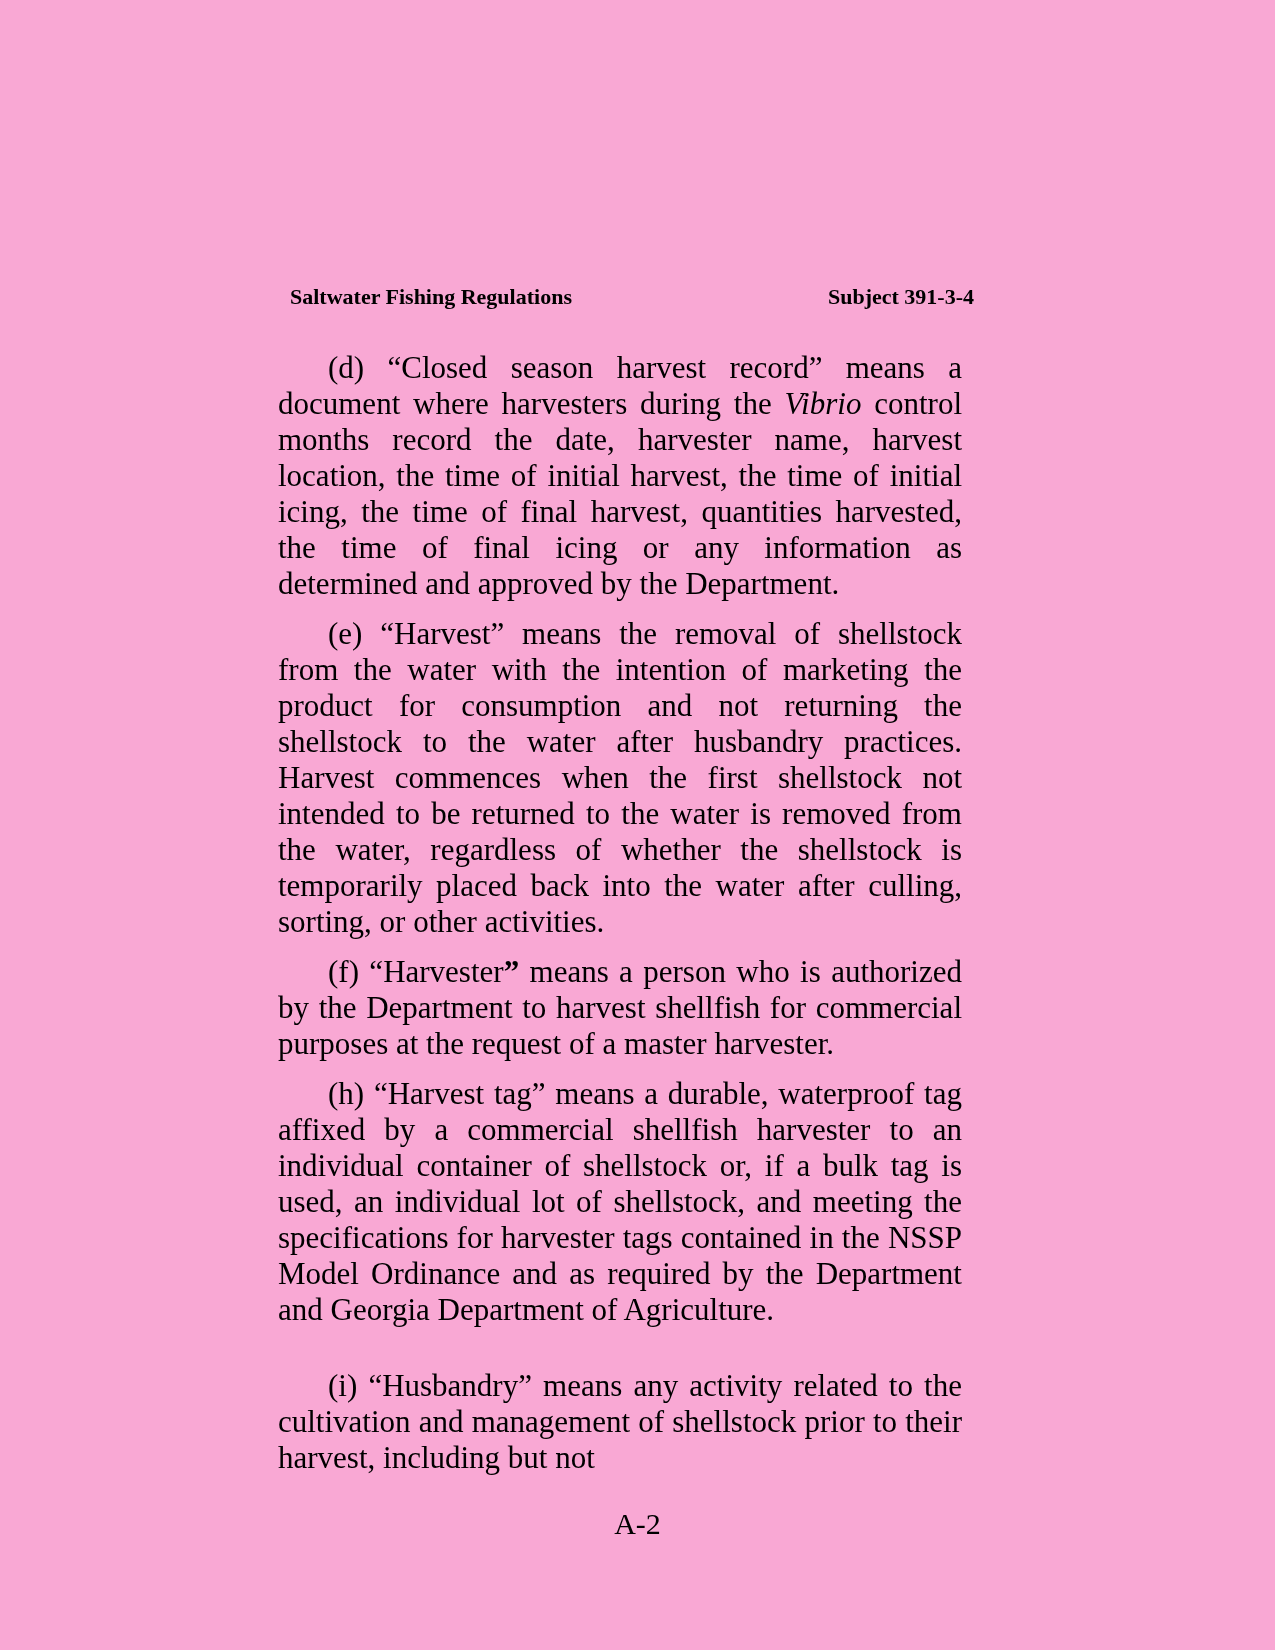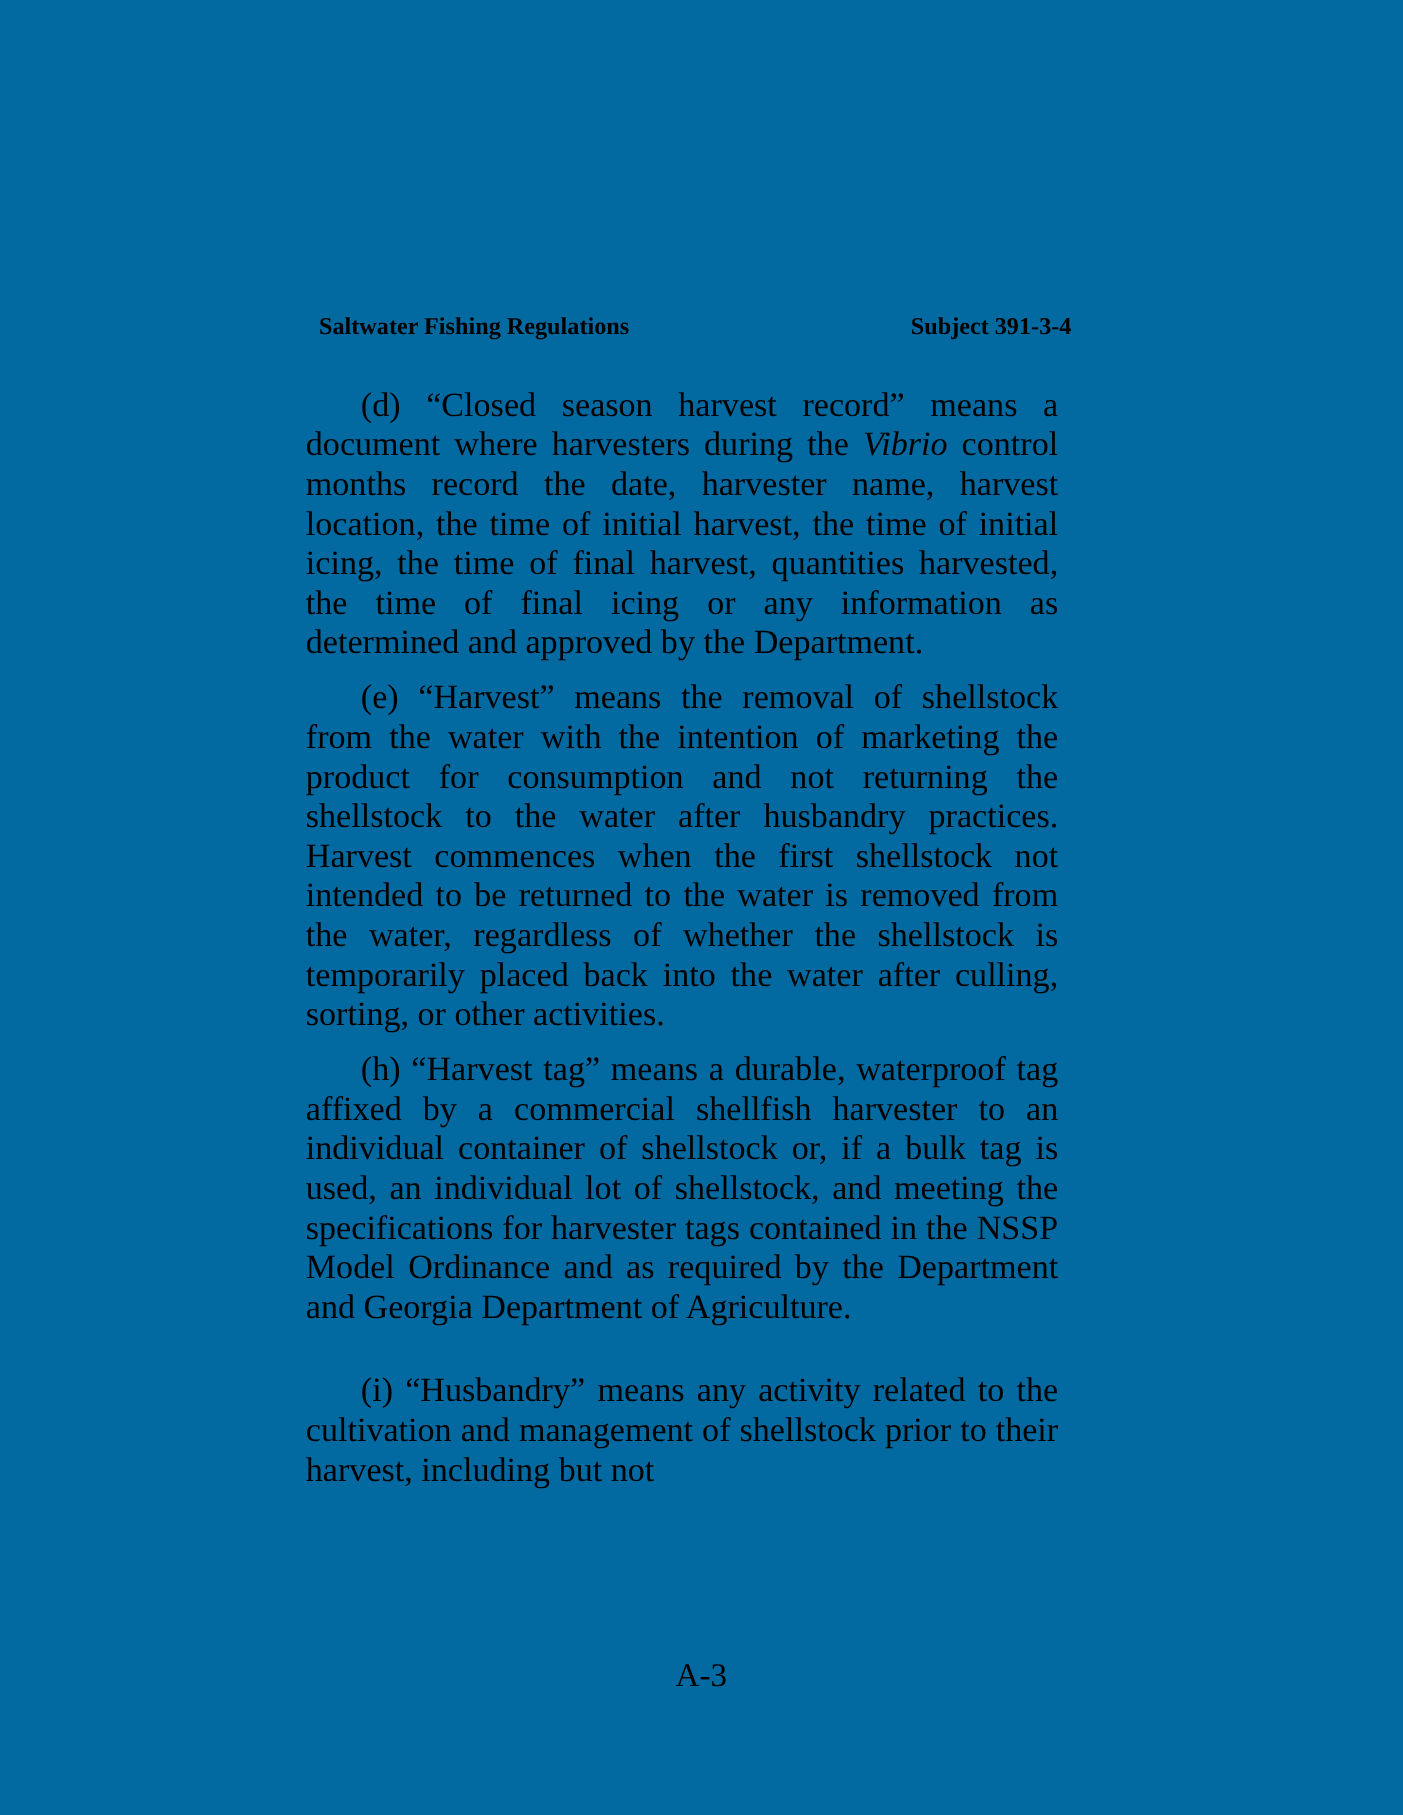--- a/index.html
+++ b/index.html
@@ -4,21 +4,21 @@
 <style>
   html, body {
     margin: 0;
     padding: 0;
     background: #ffffff;
   }
   .page {
     position: relative;
     width: 1275px;
     height: 1650px;
-    background: #0369a1;
+    background: #f9a8d4;
     color: #000000;
     font-family: "Liberation Serif", "DejaVu Serif", serif;
     overflow: hidden;
   }
   .header {
     position: absolute;
     top: 284px;
     left: 290px;
     width: 684px;
     display: flex;
@@ -64,21 +64,22 @@
 <div class="page">
 
   <div class="header">
     <span>Saltwater Fishing Regulations</span>
     <span>Subject 391-3-4</span>
   </div>
 
   <main class="doc-body">
       <p><span>(d) “Closed season harvest record” means a document where harvesters during the </span><span class="run-italic">Vibrio</span><span> control months record the date, harvester name, harvest location, the time of initial harvest, the time of initial icing, the time of final harvest, quantities harvested, the time of final icing or any information as determined and approved by the Department.</span></p>
       <p><span>(e) “Harvest” means the removal of shellstock from the water with the intention of marketing the product for consumption and not returning the shellstock to the water after husbandry practices. Harvest commences when the first shellstock not intended to be returned to the water is removed from the water, regardless of whether the shellstock is temporarily placed back into the water after culling, sorting, or other activities.</span></p>
+      <p><span>(f) “Harvester</span><span class="run-bold">”</span><span> means a person who is authorized by the Department to harvest shellfish for commercial purposes at the request of a master harvester.</span></p>
       <p><span>(h) “Harvest tag” means a durable, waterproof tag affixed by a commercial shellfish harvester to an individual container of shellstock or, if a bulk tag is used, an individual lot of shellstock, and meeting the specifications for harvester tags contained in the NSSP Model Ordinance and as required by the Department and Georgia Department of Agriculture.</span></p>
       <p><span>(i) “Husbandry” means any activity related to the cultivation and management of shellstock prior to their harvest, including but not</span></p>
     </main>
 
   <div class="footer">
-    <span>A-3</span>
+    <span>A-2</span>
   </div>
 
 </div>
 
 </body></html>

